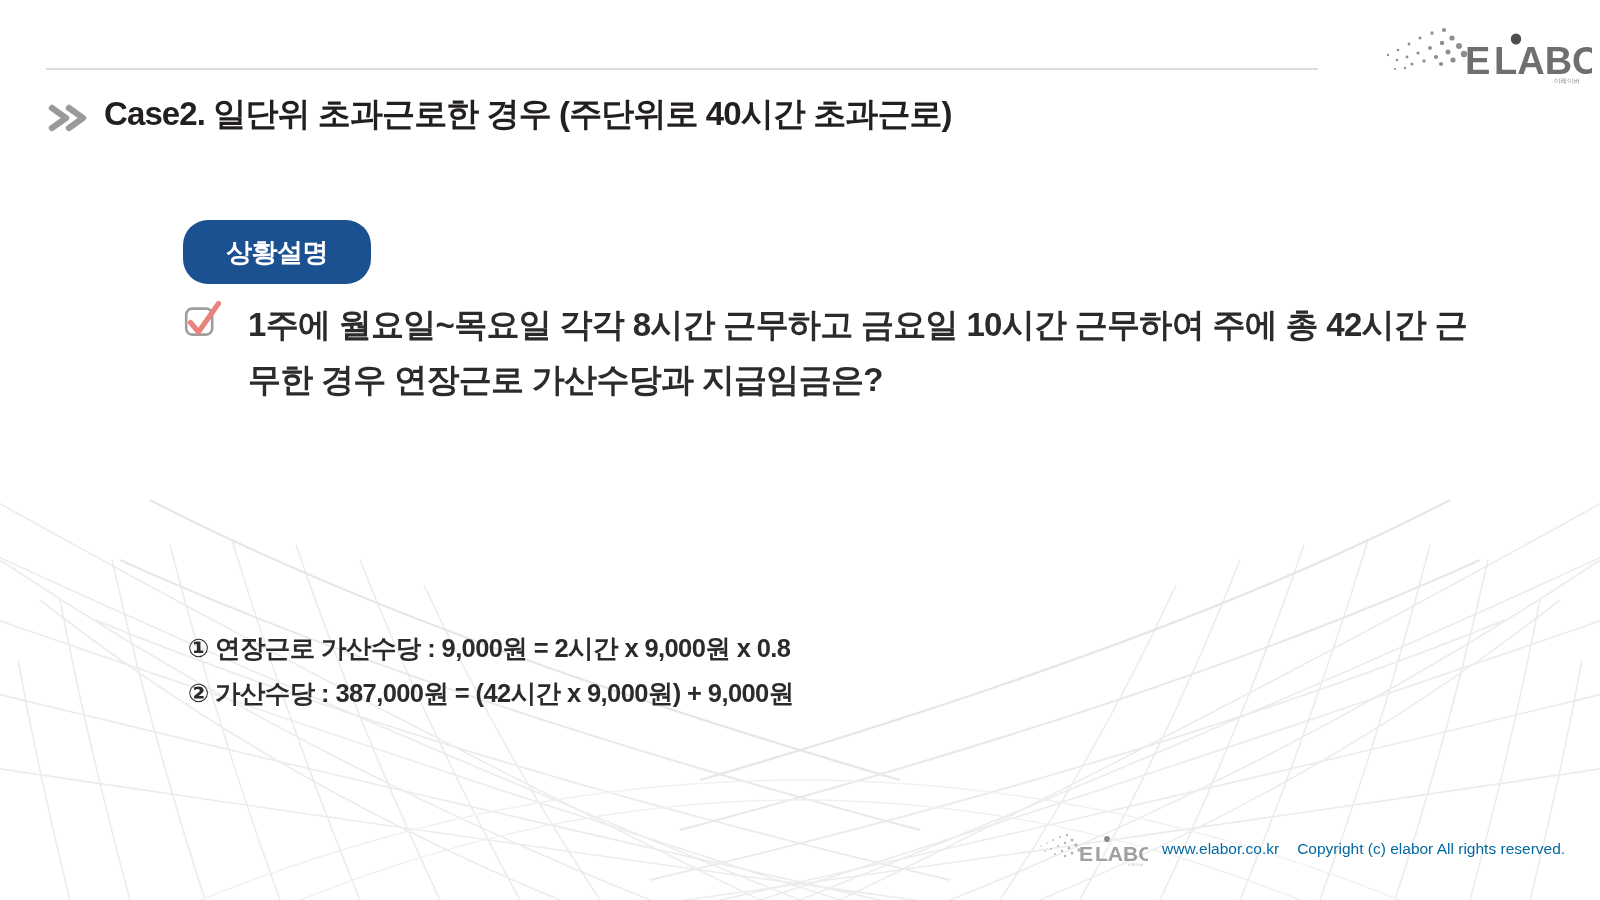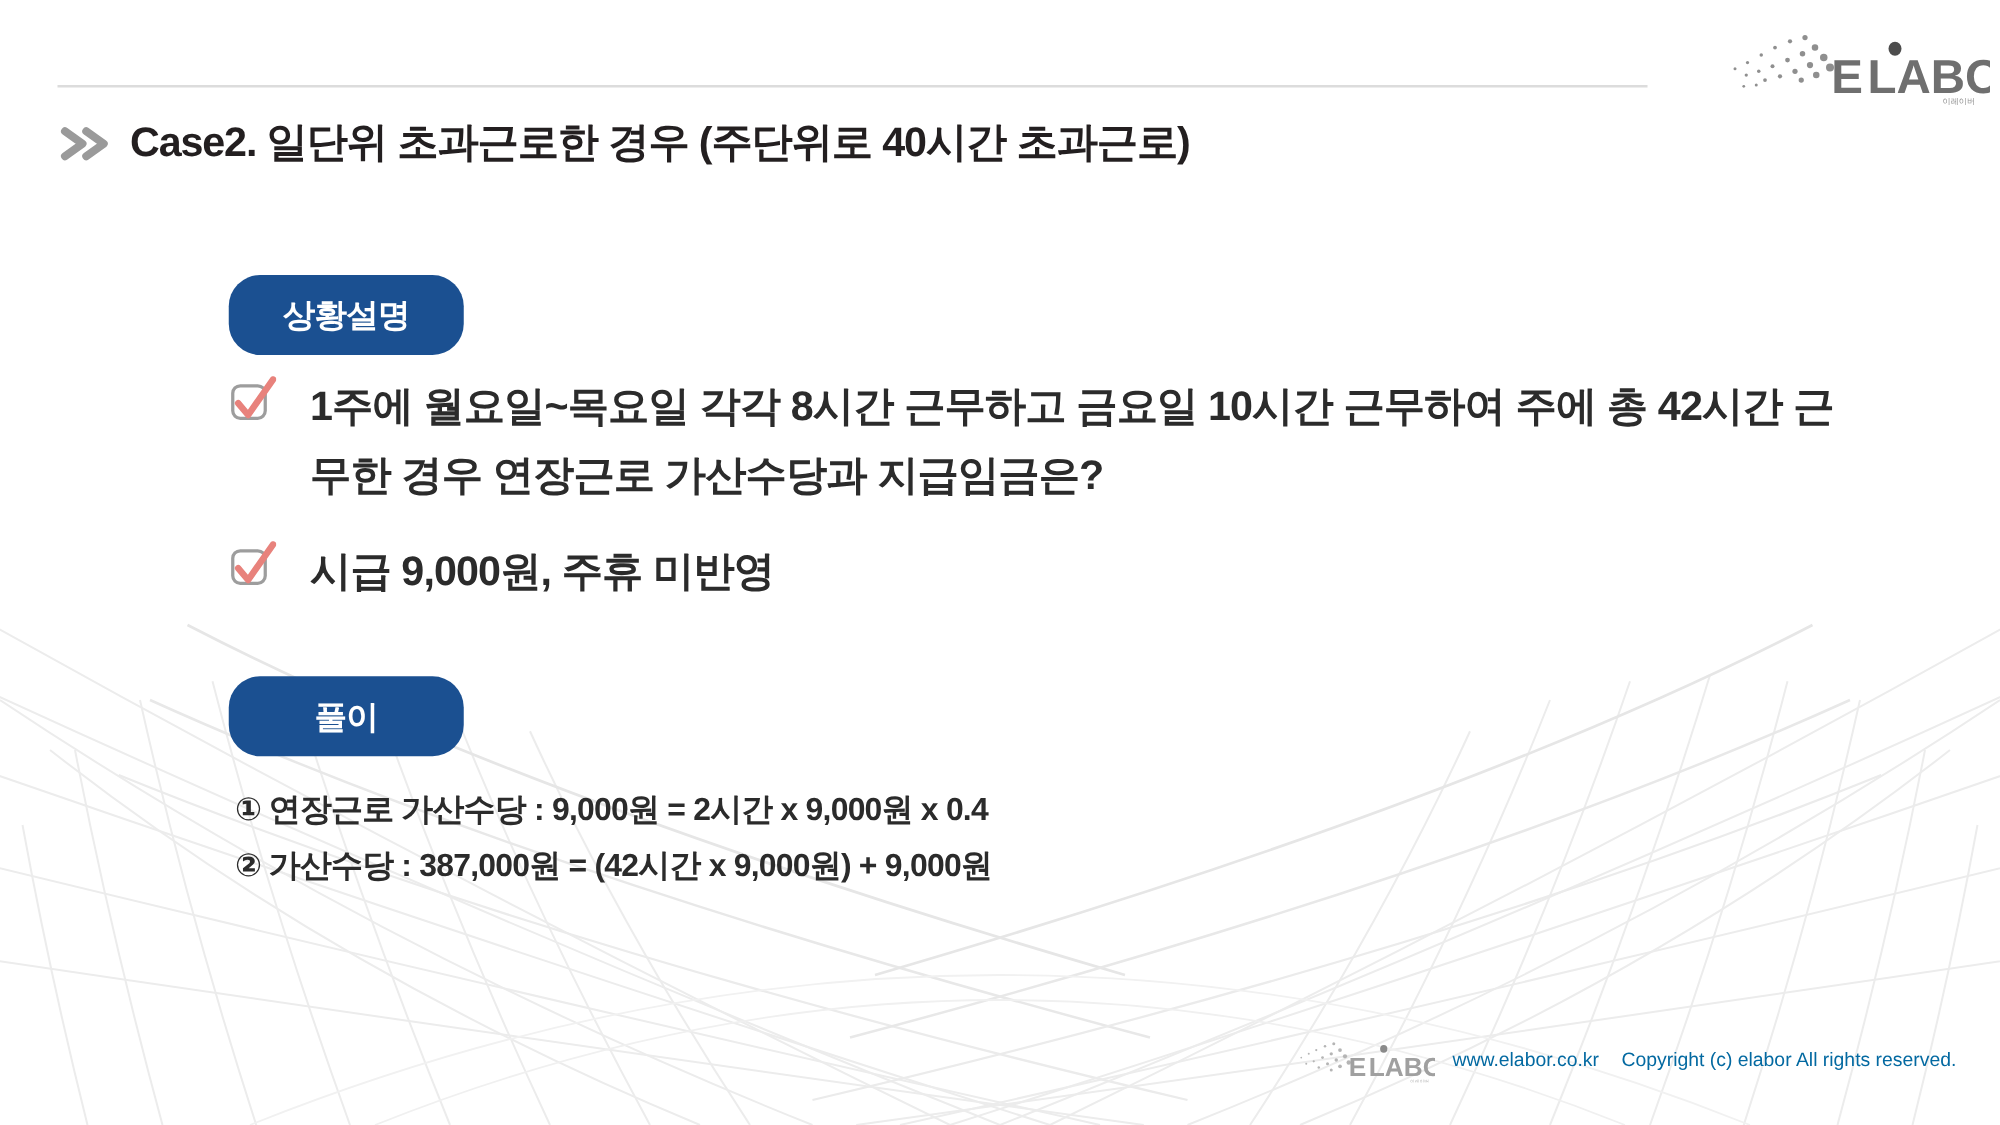--- a/index.html
+++ b/index.html
@@ -49,21 +49,21 @@
     height: 60px;
     z-index: 3;
   }
 
   
   #title-row {
     position: absolute;
     left: 46px;
     top: 92px;
     display: flex;
-    align-items: center;
+    align-items: flex-end;
     z-index: 3;
   }
   #chevron-icon {
     width: 42px;
     height: 38px;
     flex: 0 0 auto;
     margin-right: 16px;
   }
   #title-text {
     font-size: 33px;
@@ -273,35 +273,27 @@
   <div id="bullets">
 
     <div class="bullet">
       <svg class="check-icon" viewBox="0 0 38 38" aria-hidden="true">
         <rect x="3.2" y="7.6" width="26" height="26" rx="6" ry="6" fill="#ffffff" stroke="#9d9d9d" stroke-width="2.6"></rect>
         <path d="M 7.5 21.5 L 15.5 31 L 35.5 2.5" fill="none" stroke="#e8827c" stroke-width="5.2" stroke-linecap="round" stroke-linejoin="round"></path>
       </svg>
       <div class="bullet-text">1주에 월요일~목요일 각각 8시간 근무하고 금요일 10시간 근무하여 주에 총 42시간 근무한 경우 연장근로 가산수당과 지급임금은?</div>
     </div>
 
-    <div class="bullet">
-      <svg class="check-icon" viewBox="0 0 38 38" aria-hidden="true">
-        <rect x="3.2" y="7.6" width="26" height="26" rx="6" ry="6" fill="#ffffff" stroke="#9d9d9d" stroke-width="2.6"></rect>
-        <path d="M 7.5 21.5 L 15.5 31 L 35.5 2.5" fill="none" stroke="#e8827c" stroke-width="5.2" stroke-linecap="round" stroke-linejoin="round"></path>
-      </svg>
-      <div class="bullet-text">시급 9,000원, 주휴 미반영</div>
-    </div>
 
   </div>
 
-  <div class="pill" id="pill-solution">풀이</div>
 
   <div id="solution-lines">
     <div class="sol-line">
-      <span class="sol-num">①</span><span>연장근로 가산수당 : 9,000원 = 2시간 x 9,000원 x 0.4</span>
+      <span class="sol-num">①</span><span>연장근로 가산수당 : 9,000원 = 2시간 x 9,000원 x 0.8</span>
     </div>
     <div class="sol-line">
       <span class="sol-num">②</span><span>가산수당 : 387,000원 = (42시간 x 9,000원) + 9,000원</span>
     </div>
   </div>
 
   <div id="footer">
     <svg id="logo-footer" viewBox="0 0 133 34" aria-hidden="true">
       <g fill="#b5b5b5">
         <circle cx="52" cy="3" r="1.2"></circle>

